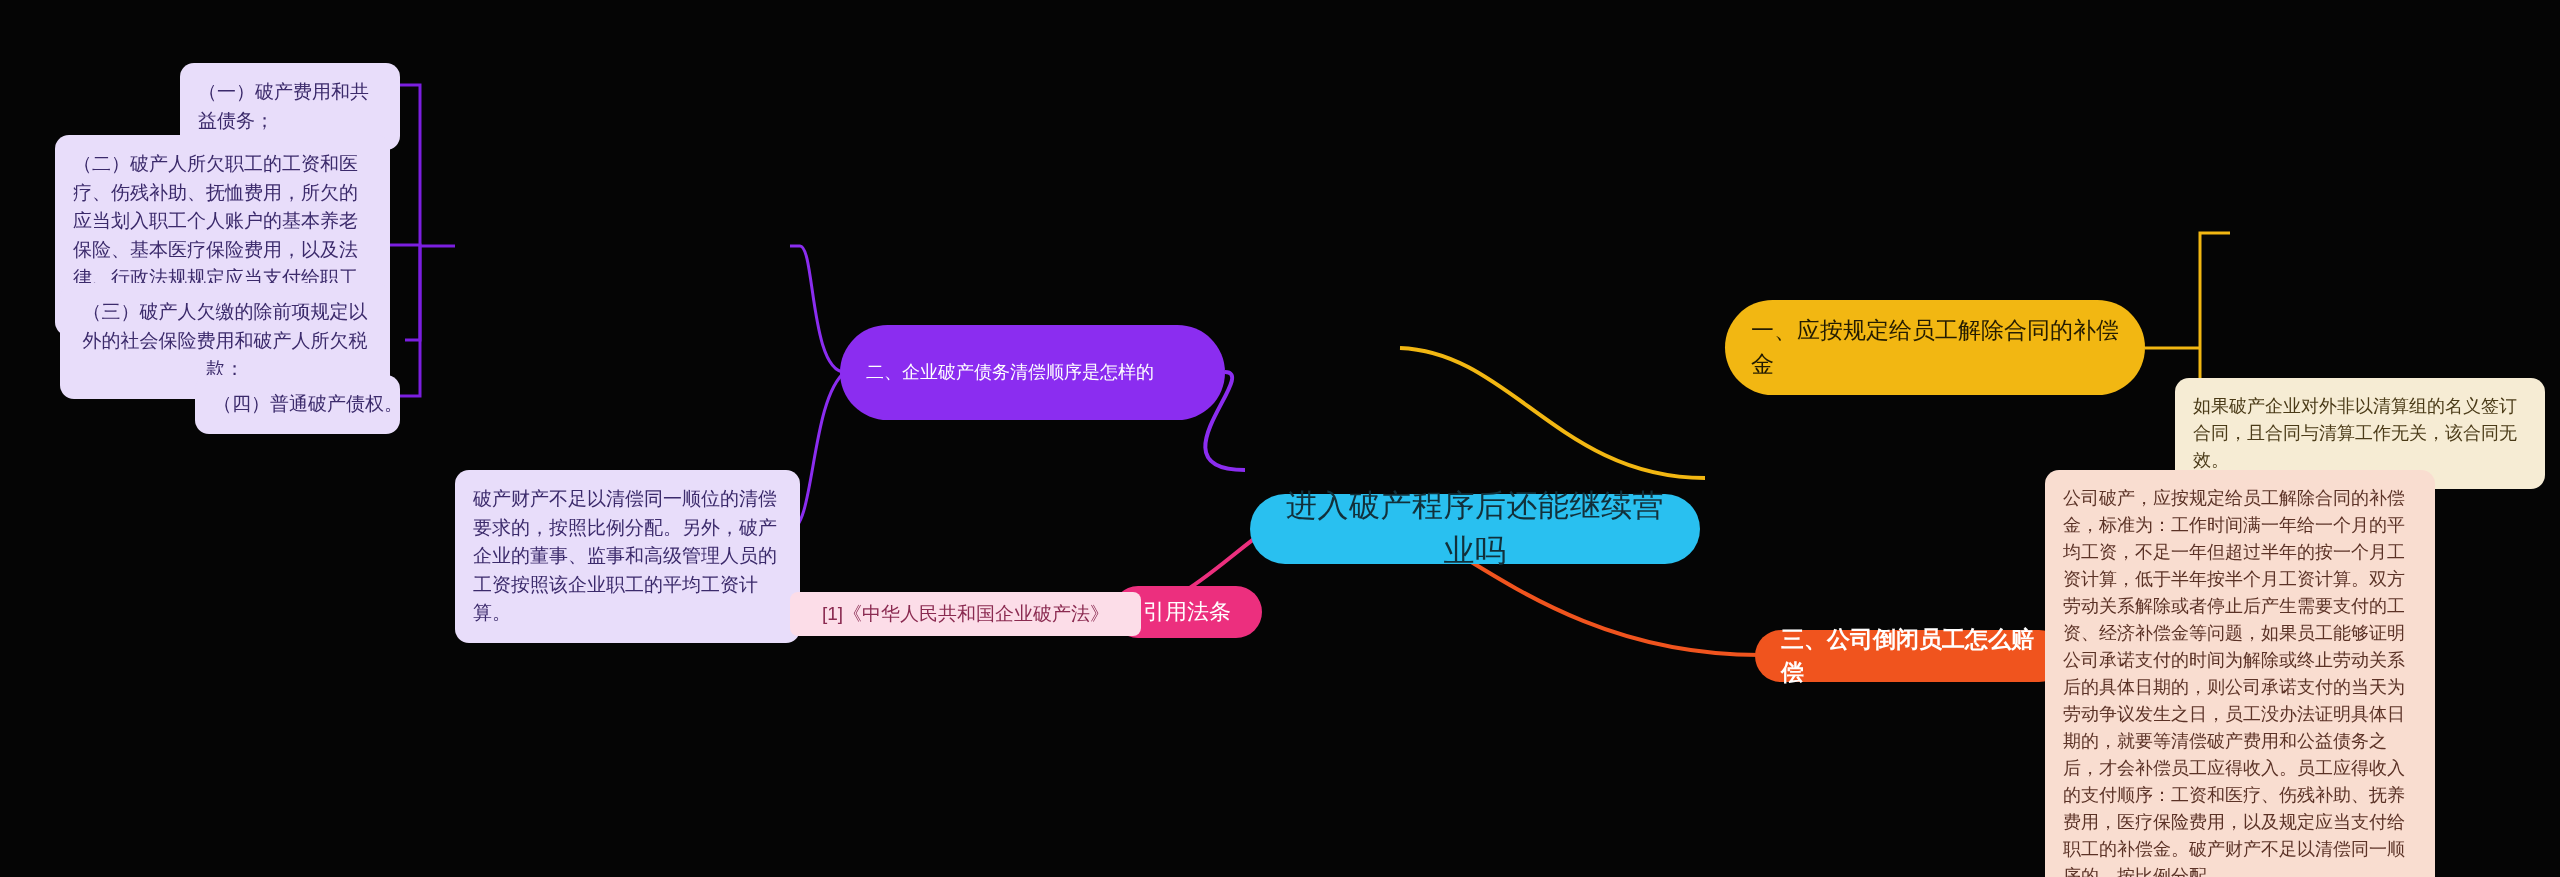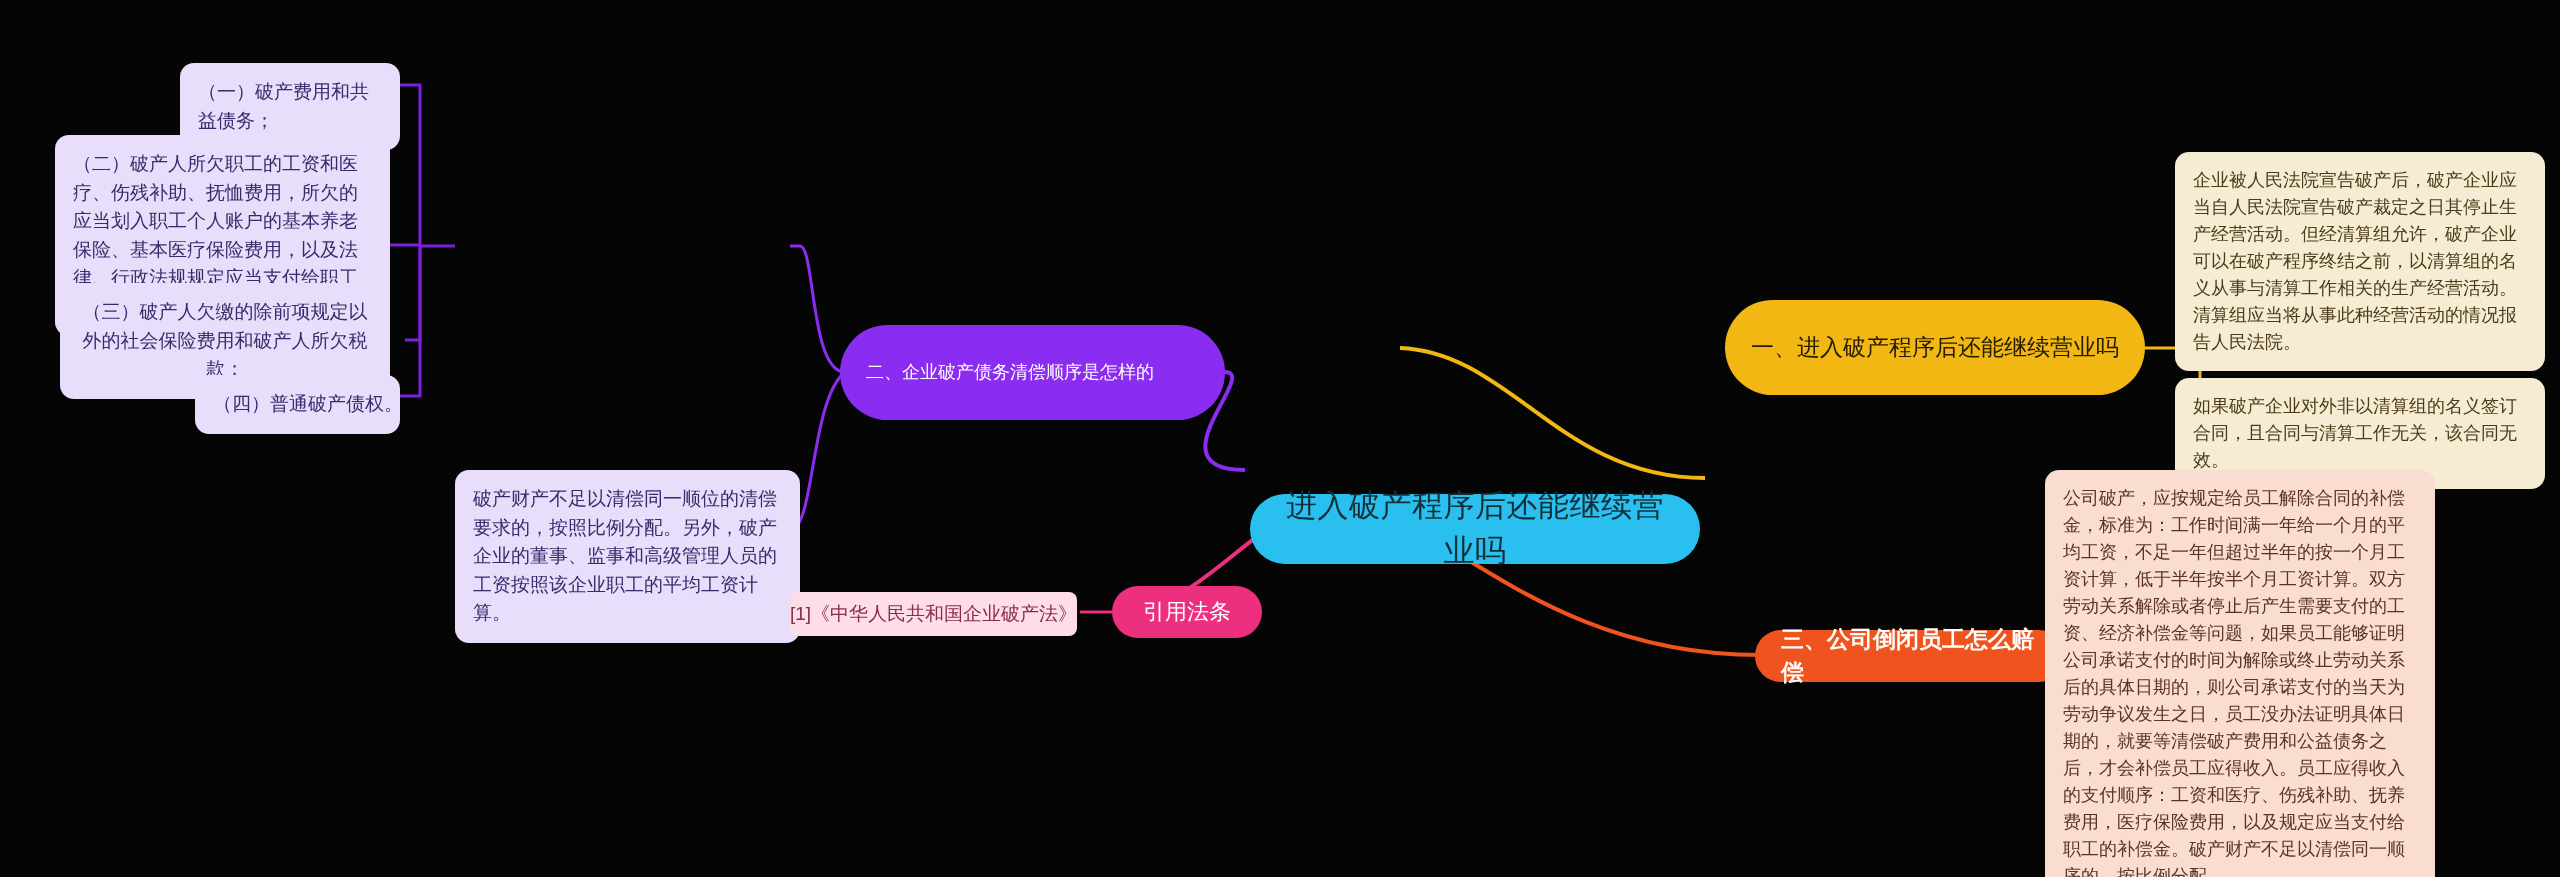--- a/index.html
+++ b/index.html
@@ -23,21 +23,21 @@
     justify-content:center;border-radius:60px;font-weight:400;
     letter-spacing:.5px;
   }
   .branch-purple{background:#8b2df0;color:#ffffff;font-size:18px;}
   .branch-yellow{background:#f2b712;color:#241c02;font-size:23px;}
   .branch-orange{background:#f0541e;color:#ffffff;font-size:23px;font-weight:600;}
   .branch-pink{background:#ec2f7e;color:#ffffff;font-size:22px;justify-content:center;}
   .leaf-lilac{background:#e8ddfa;color:#3b2a6b;font-size:19px;}
   .leaf-cream{background:#f6ecd4;color:#4a3a17;font-size:18px;}
   .leaf-peach{background:#f9ddd0;color:#5b3226;font-size:18px;}
-  .leaf-pinkref{background:#fcdde8;color:#8a2a50;font-size:19px;border-radius:8px;padding:9px 0;}
+  .leaf-pinkref{background:#fcdde8;color:#8a2a50;font-size:19px;border-radius:8px;padding:9px 32px;}
   .nowrap{white-space:nowrap;}
 </style>
 </head>
 <body>
 
 <div id="canvas">
 
   <svg class="links" viewBox="0 0 2560 877" preserveAspectRatio="none">
 
     <path d="M1705,478 C1560,478 1510,352 1400,348" fill="none" stroke="#f2b712" stroke-width="4"></path>
@@ -66,26 +66,23 @@
     <path d="M2060,655 L2100,655" fill="none" stroke="#f0541e" stroke-width="3"></path>
 
     <path d="M1112,612 L1080,612" fill="none" stroke="#ec2f7e" stroke-width="3"></path>
   </svg>
 
   <div class="node pill central" style="left:1250px;top:450px;width:450px;height:70px;margin-top:44px;">
     <span>进入破产程序后还能继续营业吗</span>
   </div>
 
   <div class="node pill branch-yellow" style="left:1725px;top:300px;width:420px;height:95px;">
-    <span>一、进入破产程序后还能继续营业吗</span>
+    <span>一、应按规定给员工解除合同的补偿金</span>
   </div>
 
-  <div class="node box leaf-cream" style="left:2175px;top:152px;width:370px;">
-    <span>企业被人民法院宣告破产后，破产企业应当自人民法院宣告破产裁定之日其停止生产经营活动。但经清算组允许，破产企业可以在破产程序终结之前，以清算组的名义从事与清算工作相关的生产经营活动。清算组应当将从事此种经营活动的情况报告人民法院。</span>
-  </div>
 
   <div class="node box leaf-cream" style="left:2175px;top:378px;width:370px;">
     <span>如果破产企业对外非以清算组的名义签订合同，且合同与清算工作无关，该合同无效。</span>
   </div>
 
   <div class="node pill branch-purple" style="left:840px;top:325px;width:385px;height:95px;">
     <span>二、企业破产债务清偿顺序是怎样的</span>
   </div>
 
 

